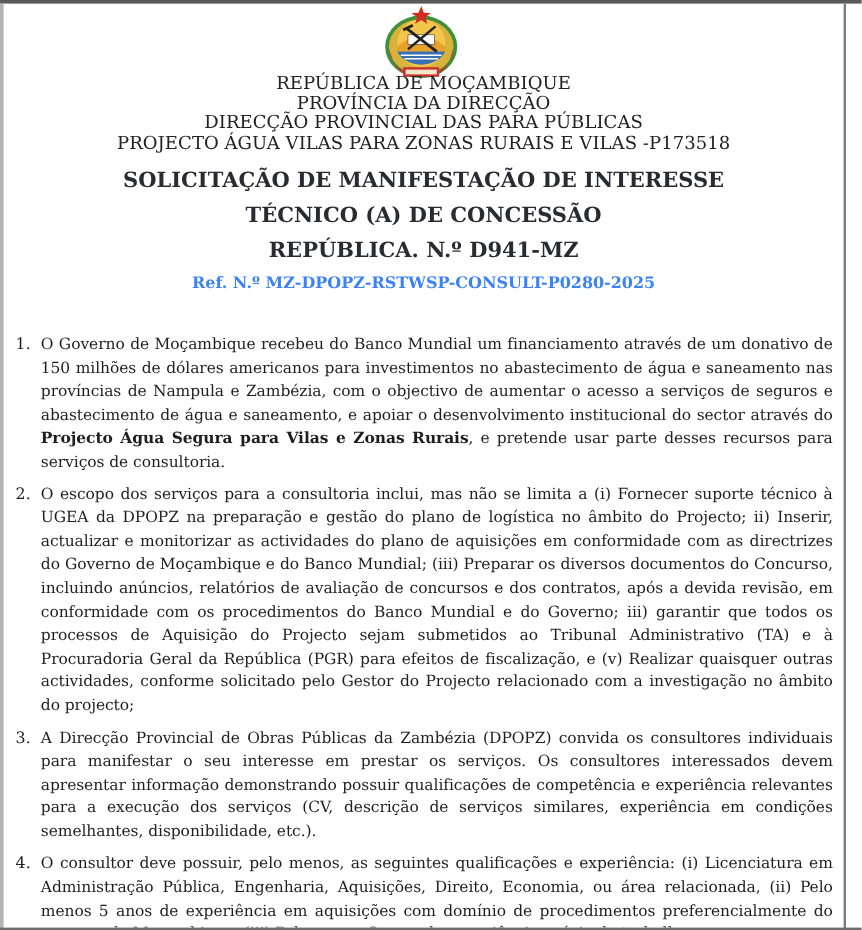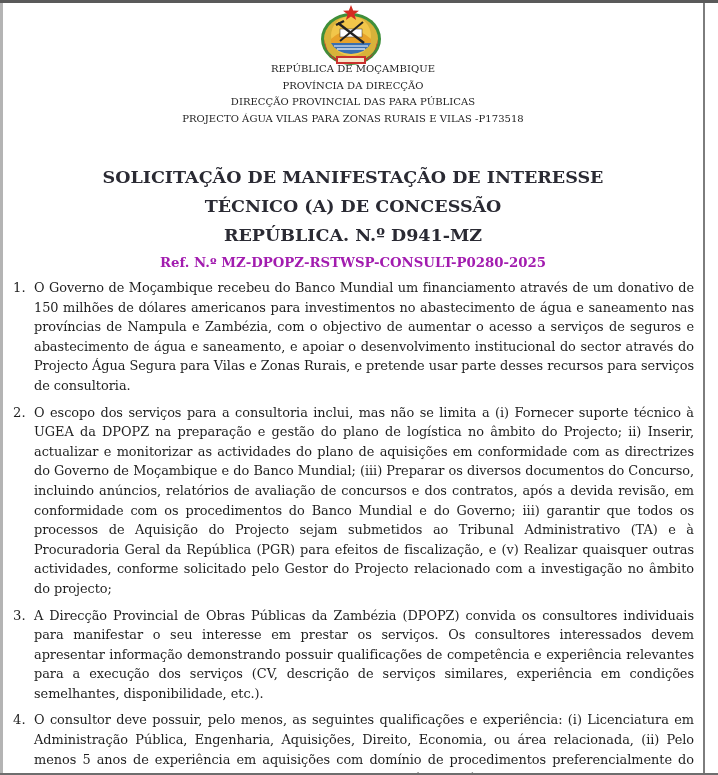--- a/index.html
+++ b/index.html
@@ -12,31 +12,31 @@
   .topbar { position: absolute; left: 0; top: 0; width: 718px; height: 3px; background: #5a5a5a; }
   .leftbar { position: absolute; left: 0; top: 3px; width: 3px; height: 772px; background: #b4b4b4; }
   .rightline { position: absolute; left: 703px; top: 3px; width: 2px; height: 772px; background: #7d7d7d; }
   .bottombar { position: absolute; left: 0; top: 773px; width: 718px; height: 2px; background: #6e6e6e; }
 
   .page { position: absolute; left: 3px; top: 3px; width: 700px; height: 770px; overflow: hidden; }
 
   .emblem { position: absolute; left: 313px; top: 0px; width: 70px; height: 62px; }
 
   .header { position: absolute; left: 0; top: 58px; width: 700px; text-align: center; }
-  .header .line { font-size: 10px; line-height: 16.5px; color: #222; letter-spacing: 0.05px; }
+  .header .line { font-size: 15px; line-height: 16.5px; color: #222; letter-spacing: 0.05px; }
 
-  .titles { position: absolute; left: 0; top: 160px; width: 700px; text-align: center; }
+  .titles { position: absolute; left: 0; top: 134px; width: 700px; text-align: center; }
   .titles .t { font-weight: bold; font-size: 17.5px; line-height: 29px; color: #2a2a33; }
-  .titles .ref { font-weight: bold; font-size: 13.3px; line-height: 18px; margin-top: 4px; color: #a21caf; }
+  .titles .ref { font-weight: bold; font-size: 13.3px; line-height: 18px; margin-top: 4px; color: #3b82f6; }
 
   .list { position: absolute; left: 0; top: 275px; width: 700px; }
   .item { position: relative; padding-left: 31px; width: 660px; margin-bottom: 7px; }
   .item .num { position: absolute; left: 10px; top: 0; font-size: 13.2px; line-height: 19.6px; }
   .item .text { font-size: 12.9px; line-height: 19.6px; text-align: justify; letter-spacing: -0.05px; }
-  .item .text b { font-weight: normal; }
+  .item .text b { font-weight: bold; }
 </style>
 </head>
 <body>
 
 <div class="topbar"></div>
 <div class="leftbar"></div>
 <div class="rightline"></div>
 <div class="bottombar"></div>
 
 <div class="page">

